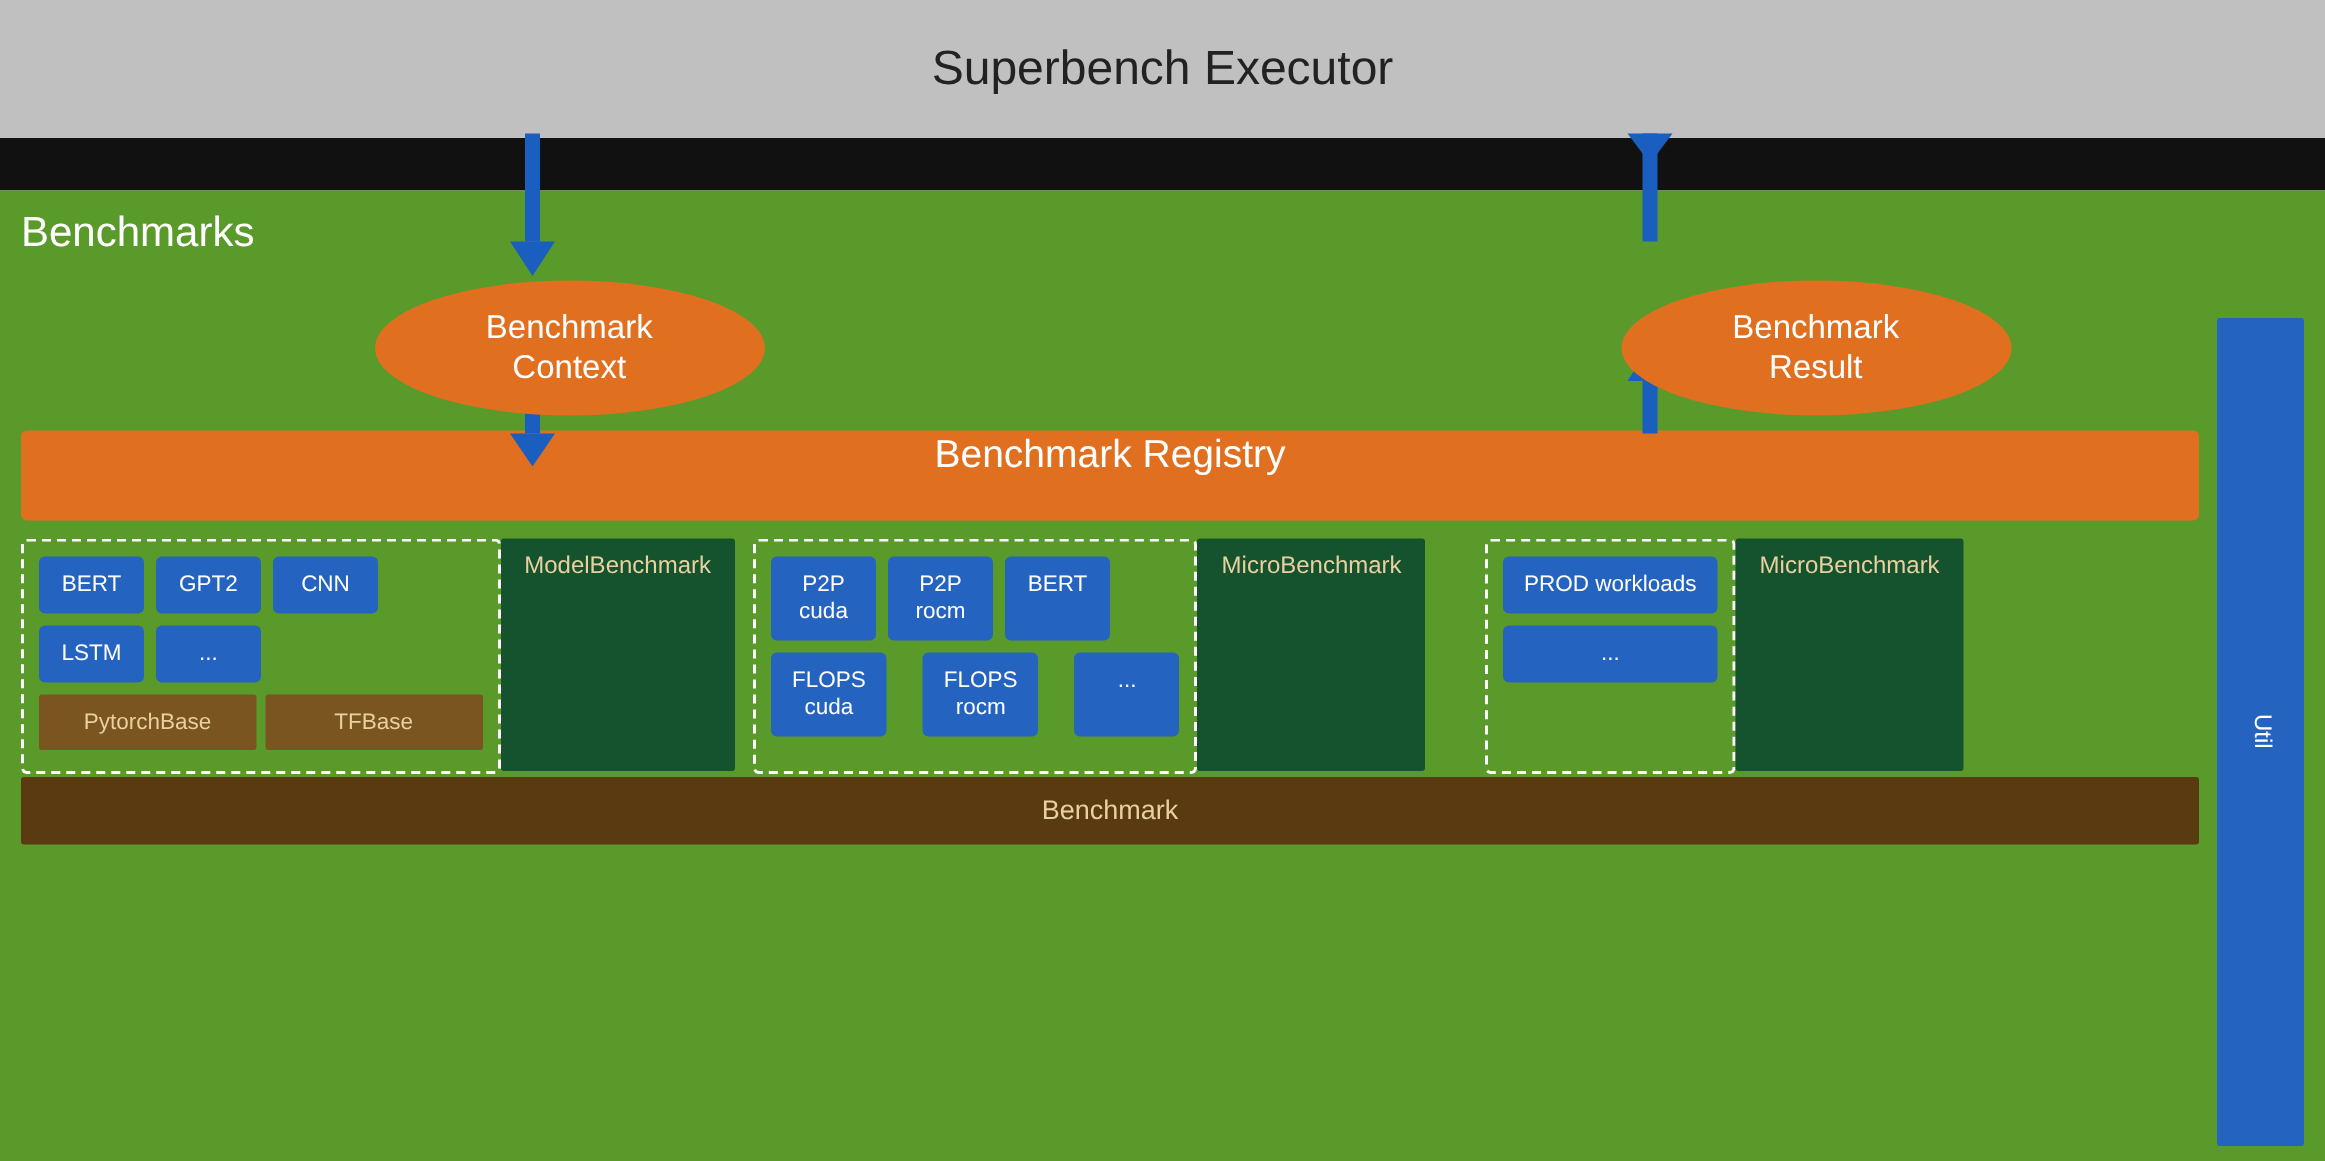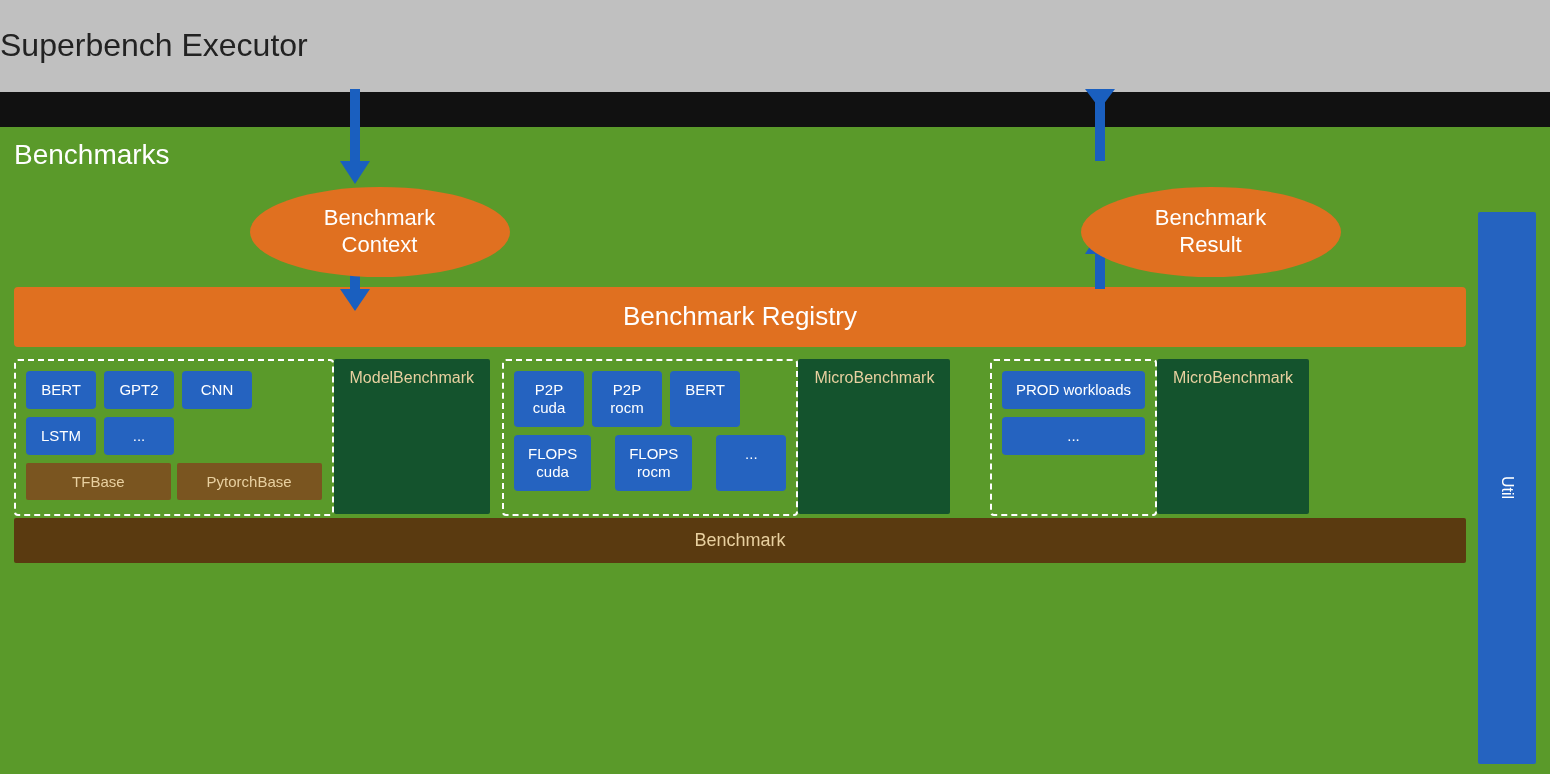--- a/index.html
+++ b/index.html
@@ -9,20 +9,21 @@
       font-family: 'Segoe UI', Arial, sans-serif;
       overflow: hidden;
       background: #fff;
     }
 
     .top-section {
       background: #c0c0c0;
       height: 100px;
       display: flex;
       align-items: center;
+      justify-content: center;
       position: relative;
     }
 
     .executor-title {
       font-size: 32px;
       color: #222;
       font-weight: 400;
     }
 
     .black-bar {
@@ -52,21 +53,20 @@
       font-weight: 500;
       line-height: 1.2;
     }
 
     
     .registry-bar {
       background: #e07020;
       border-radius: 4px;
       height: 60px;
       display: flex;
-      align-items: center;
       justify-content: center;
       margin-bottom: 12px;
       margin-right: 70px;
     }
 
     .registry-label {
       font-size: 26px;
       color: #fff;
       font-weight: 500;
     }
@@ -278,22 +278,22 @@
       <div class="column">
         <div class="dashed-box">
           <div class="blue-boxes-row">
             <div class="blue-box">BERT</div>
             <div class="blue-box">GPT2</div>
             <div class="blue-box">CNN</div>
             <div class="blue-box">LSTM</div>
             <div class="blue-box">...</div>
           </div>
           <div class="brown-box-row">
+            <div class="brown-box">PytorchBase</div>
             <div class="brown-box">TFBase</div>
-            <div class="brown-box">PytorchBase</div>
           </div>
         </div>
         <div class="dark-brown-box">ModelBenchmark</div>
       </div>
 
       <div class="column">
         <div class="dashed-box">
           <div class="blue-boxes-row">
             <div class="blue-box" style="line-height:1.2">P2P<br>cuda</div>
             <div class="blue-box" style="line-height:1.2">P2P<br>rocm</div>

